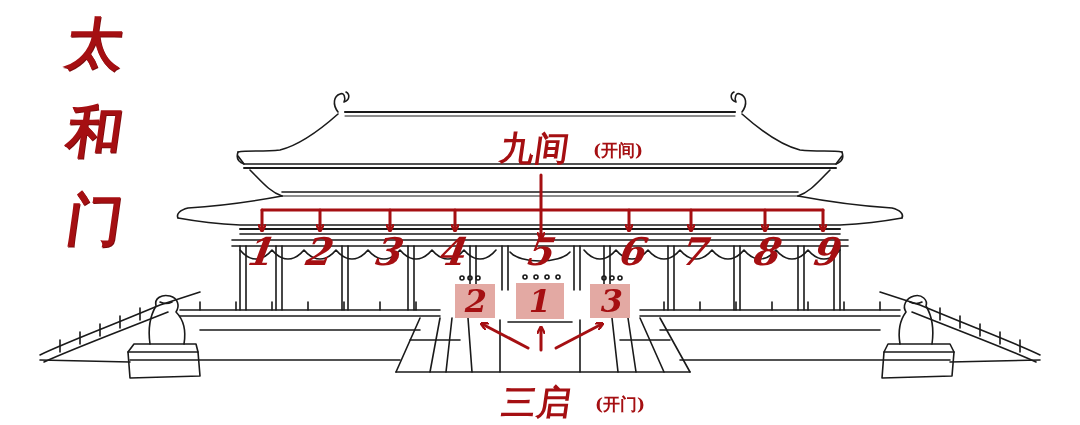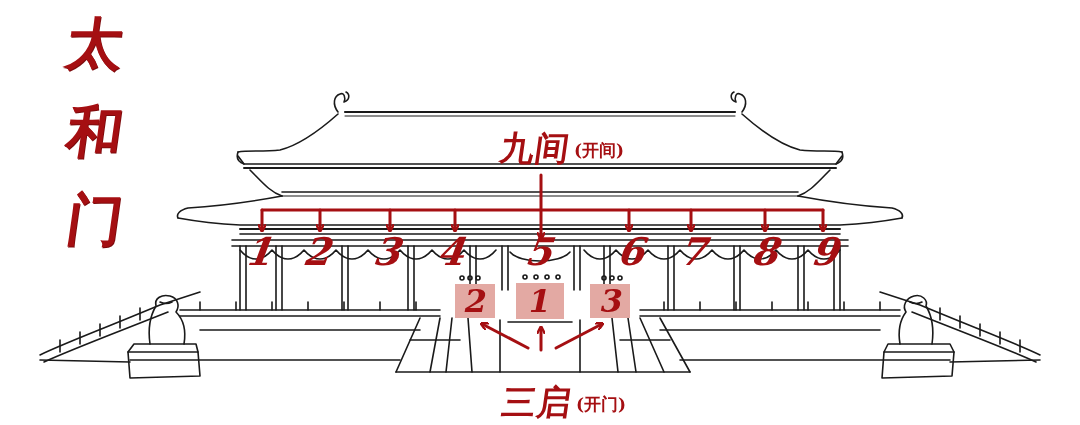--- a/index.html
+++ b/index.html
@@ -2,21 +2,21 @@
 <html><head>
 <meta charset="utf-8">
 <style>
   html, body { margin: 0; padding: 0; background: #ffffff; }
   body { width: 1080px; height: 425px; overflow: hidden; position: relative; font-family: "DejaVu Sans", sans-serif; }
   #stage { position: absolute; left: 0; top: 0; width: 1080px; height: 425px; }
   .title-col { position: absolute; left: 55px; top: 12px; width: 80px; display: flex; flex-direction: column; align-items: center; gap: 26px; }
   .title-char { font-family: "DejaVu Serif", serif; font-weight: bold; font-size: 56px; line-height: 62px; color: #a50f12; transform: skewX(-8deg); text-shadow: 1px 1px 0 #7c0a0c; }
   .label { position: absolute; color: #a50f12; font-family: "DejaVu Serif", serif; font-weight: bold; white-space: nowrap; }
   .label .main { font-size: 34px; letter-spacing: 1px; transform: skewX(-8deg); display: inline-block; }
-  .label .sub { font-size: 17px; margin-left: 4px; display: inline-block; vertical-align: 4px; }
+  .label .sub { font-size: 17px; margin-left: 23px; display: inline-block; vertical-align: 4px; }
   .num { position: absolute; color: #a50f12; font-family: "DejaVu Serif", serif; font-weight: bold; font-style: italic; font-size: 38px; line-height: 40px; width: 40px; text-align: center; transform: skewX(-10deg); }
   .door { position: absolute; background: #e3a9a3; }
   .door-num { position: absolute; color: #a50f12; font-family: "DejaVu Serif", serif; font-weight: bold; font-style: italic; font-size: 32px; line-height: 36px; width: 40px; text-align: center; }
 </style>
 </head>
 <body>
 
 <div id="stage">
 
   <svg width="1080" height="425" viewBox="0 0 1080 425" style="position:absolute;left:0;top:0">

